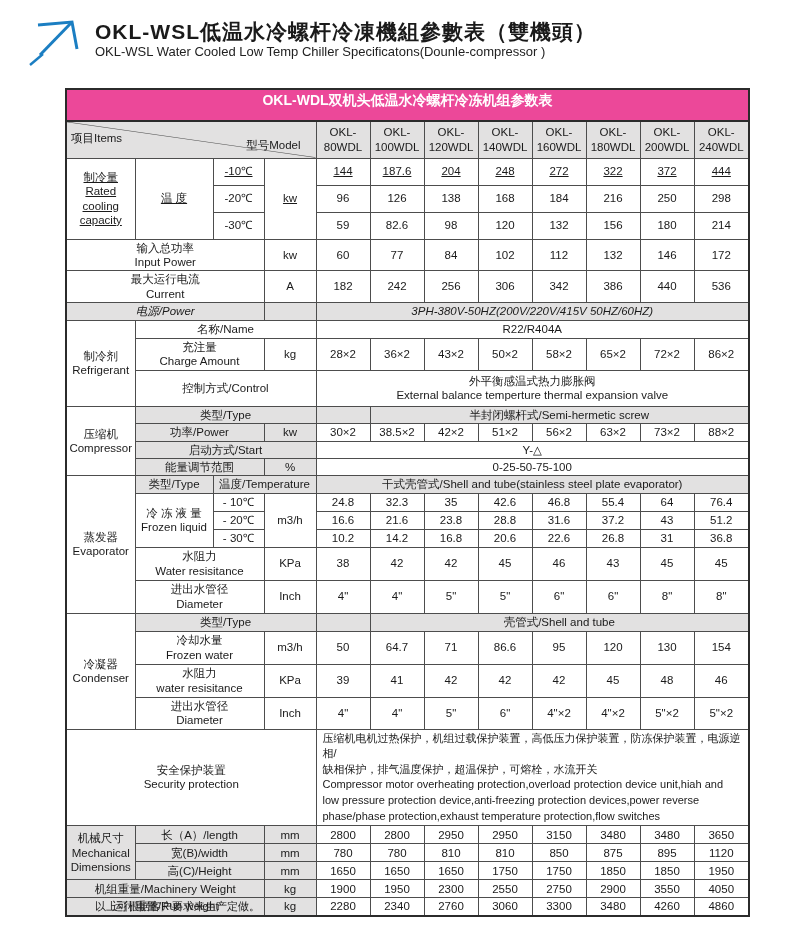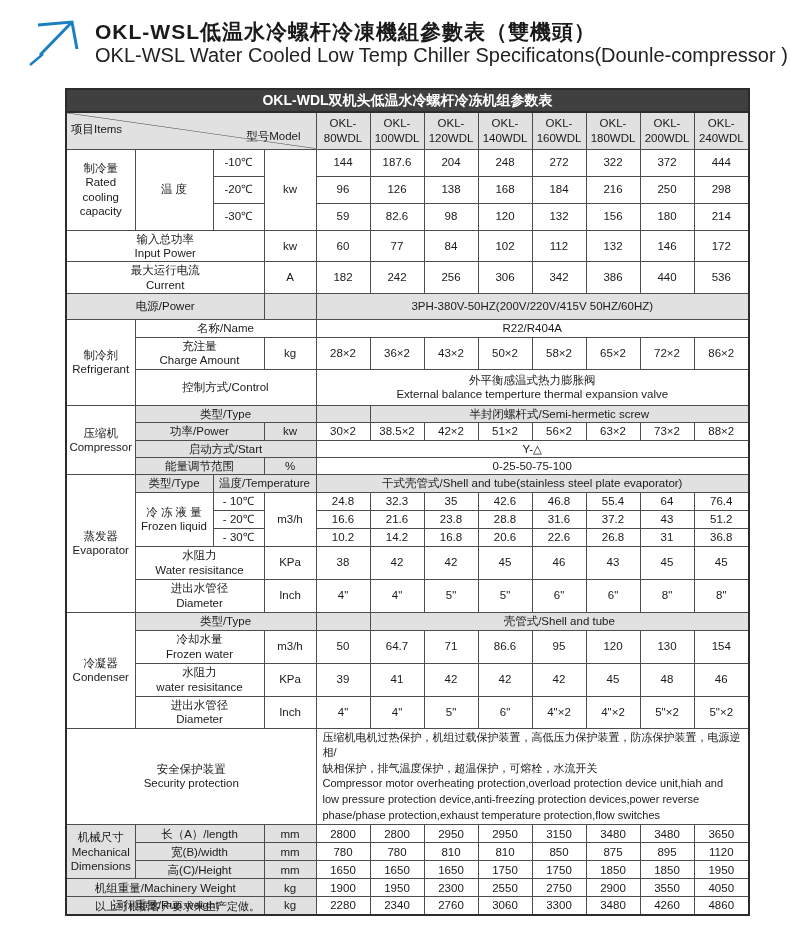--- a/index.html
+++ b/index.html
@@ -8,26 +8,26 @@
     font-family:"Liberation Sans",sans-serif;color:#1a1a1a;
     position:relative;overflow:hidden;
   }
   .masthead{position:relative;height:88px;}
   .logo{position:absolute;left:26px;top:12px;width:62px;height:56px;}
   .title-zh{
     position:absolute;left:95px;top:18px;font-size:21px;font-weight:bold;
     letter-spacing:1px;white-space:nowrap;
   }
   .title-en{
-    position:absolute;left:95px;top:44px;font-size:20px;font-weight:normal;
+    position:absolute;left:95px;top:44px;font-size:13px;font-weight:normal;
     white-space:nowrap;color:#222;
   }
   .table-wrap{position:absolute;left:65px;top:88px;width:685px;}
   .tbar{
-    height:23px;line-height:20px;background:#404040;color:#ffffff;
+    height:32px;line-height:20px;background:#ec4899;color:#ffffff;
     text-align:center;font-size:14px;font-weight:bold;
     border:2px solid #2b2b2b;border-bottom:none;box-sizing:border-box;
   }
   table.spec{
     width:685px;border-collapse:collapse;table-layout:fixed;
     border:2px solid #2b2b2b;
   }
   table.spec td{
     border:1px solid #4d4d4d;text-align:center;vertical-align:middle;
     font-size:11.5px;line-height:1.25;white-space:pre-line;
@@ -92,21 +92,21 @@
 140WDL</td>
           <td class="g">OKL-
 160WDL</td>
           <td class="g">OKL-
 180WDL</td>
           <td class="g">OKL-
 200WDL</td>
           <td class="g">OKL-
 240WDL</td>
         </tr>
-        <tr style="height: 27px;">
+        <tr style="height: 27px; text-decoration: underline;">
           <td rowspan="3">制冷量
 Rated
 cooling
 capacity</td>
           <td rowspan="3">温 度</td>
           <td>-10℃</td>
           <td rowspan="3">kw</td>
           <td>144</td>
           <td>187.6</td>
           <td>204</td>
@@ -157,21 +157,21 @@
           <td>A</td>
           <td>182</td>
           <td>242</td>
           <td>256</td>
           <td>306</td>
           <td>342</td>
           <td>386</td>
           <td>440</td>
           <td>536</td>
         </tr>
-        <tr style="height: 26px;">
+        <tr style="height: 18px; font-style: italic;">
           <td colspan="3" class="g">电源/Power</td>
           <td class="g"></td>
           <td colspan="8" class="g">3PH-380V-50HZ(200V/220V/415V  50HZ/60HZ)</td>
         </tr>
         <tr style="height: 18px;">
           <td rowspan="3">制冷剂
 Refrigerant</td>
           <td colspan="3">名称/Name</td>
           <td colspan="8">R22/R404A</td>
         </tr>

